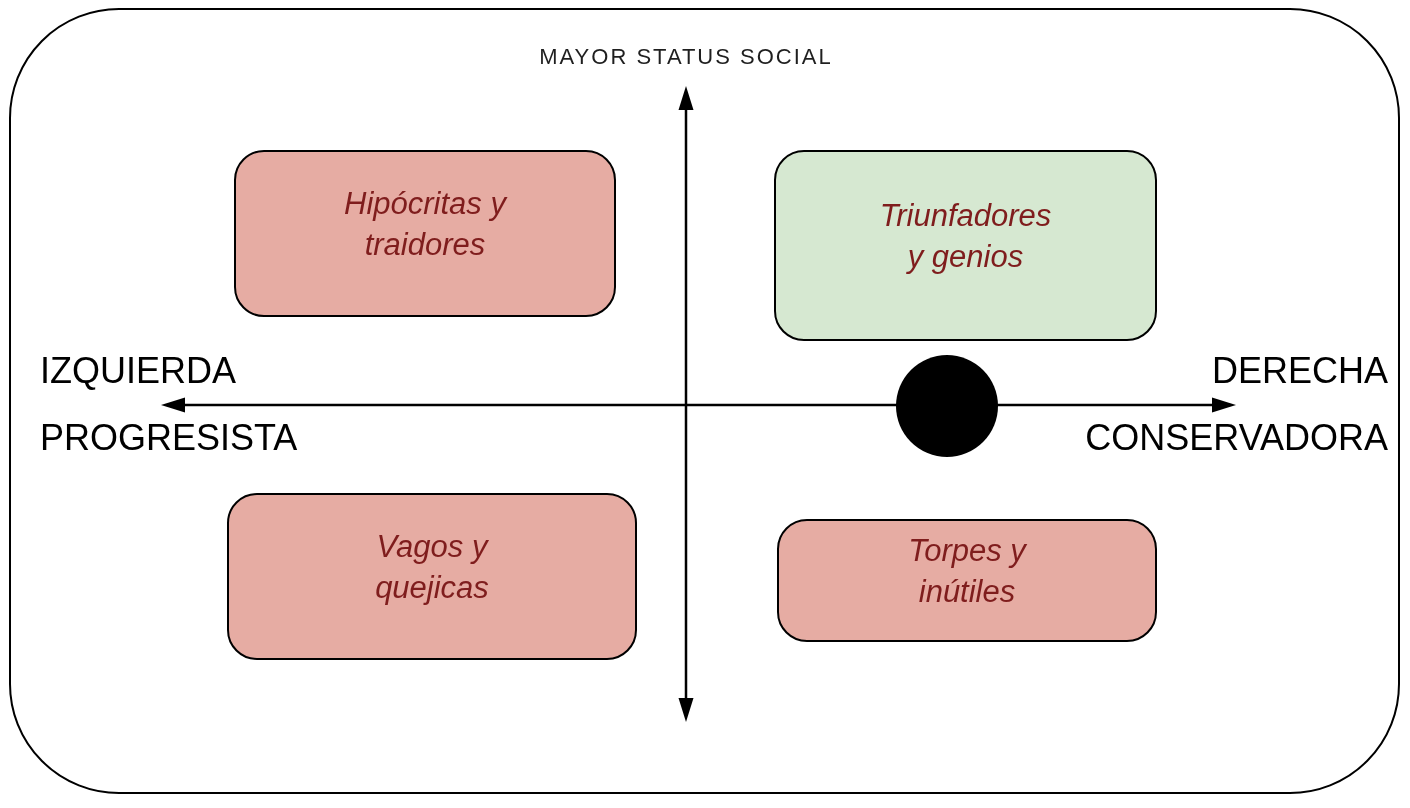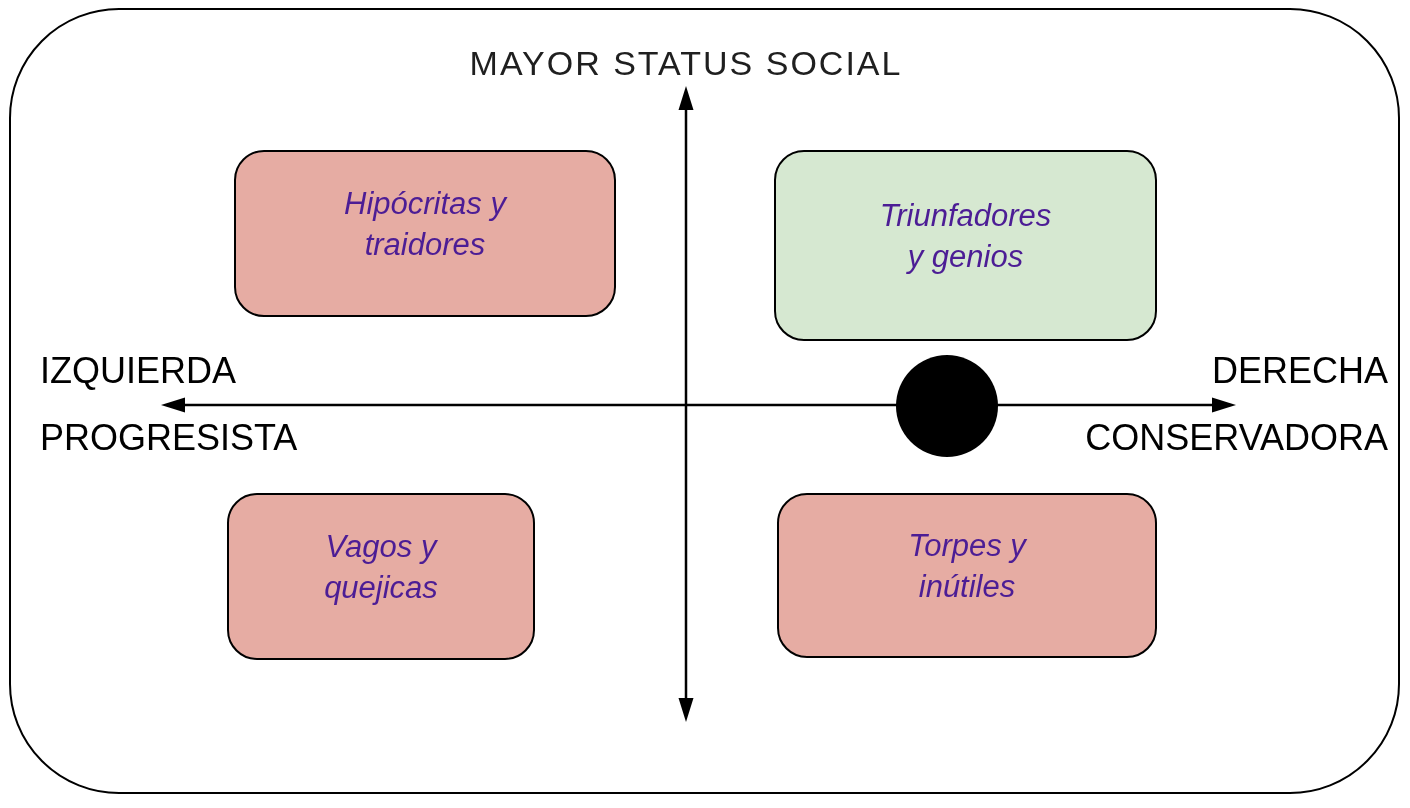--- a/index.html
+++ b/index.html
@@ -31,21 +31,21 @@
     left: 0;
     top: 0;
     width: 1410px;
     height: 808px;
   }
   .axis-title {
     position: absolute;
     width: 700px;
     left: 336px;
     text-align: center;
-    font-size: 34px;
+    font-size: 22px;
     letter-spacing: 2px;
     color: #1f1f1f;
     white-space: nowrap;
   }
   .axis-title.top { top: 44px; }
   .axis-title.bottom { top: 721px; }
   .axis-side-label {
     position: absolute;
     font-size: 36px;
     color: #000000;
@@ -62,29 +62,29 @@
     border: 2.5px solid #000000;
     border-radius: 30px;
     display: flex;
     align-items: center;
     justify-content: center;
     padding-bottom: 18px;
     text-align: center;
     font-style: italic;
     font-size: 31px;
     line-height: 1.3;
-    color: #4c1d95;
+    color: #7f1d1d;
     white-space: pre-line;
   }
   .quad-box.pink { background: #e6aca3; }
   .quad-box.green { background: #d6e8d1; }
   .quad-tl { left: 234px; top: 150px; width: 382px; height: 167px; }
   .quad-tr { left: 774px; top: 150px; width: 383px; height: 191px; }
-  .quad-bl { left: 227px; top: 493px; width: 308px; height: 167px; }
-  .quad-br { left: 777px; top: 493px; width: 380px; height: 165px; }
+  .quad-bl { left: 227px; top: 493px; width: 410px; height: 167px; }
+  .quad-br { left: 777px; top: 519px; width: 380px; height: 123px; }
 </style>
 </head>
 <body>
 
 <div class="canvas">
 
   <div class="outer-frame"></div>
 
   <svg class="axes-svg" viewBox="0 0 1410 808">
 

